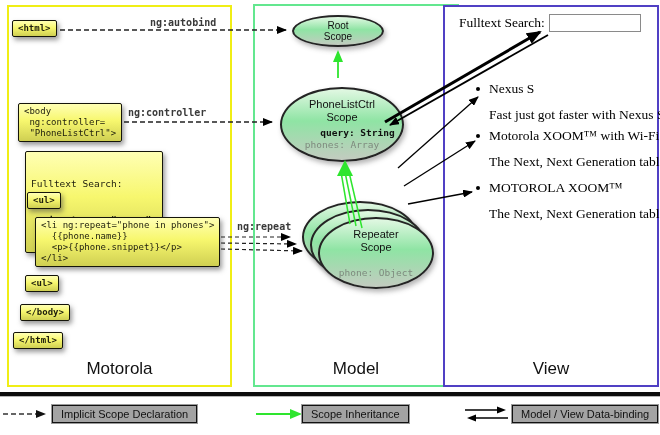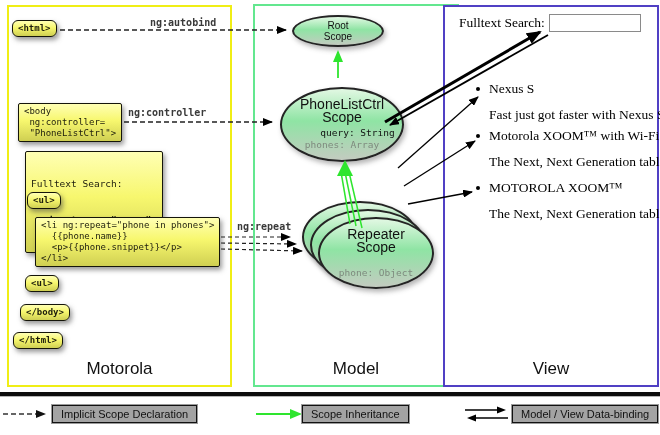--- a/index.html
+++ b/index.html
@@ -12,34 +12,34 @@
   .col-view{left:443px;top:5px;width:212px;height:378px;border:2px solid #5040c4;}
   .col-title{position:absolute;bottom:6px;left:0;right:0;text-align:center;
              font-size:17px;color:#111;}
   
   .codebox{position:absolute;z-index:2;
            background:linear-gradient(180deg,#ffffb4 0%,#f7f76e 45%,#cfcf52 100%);
            border:1px solid #15150a;border-radius:2px;
            box-shadow:2px 3px 5px rgba(70,70,70,.55);
            font-family:"DejaVu Sans Mono",monospace;color:#1d1d0d;
            white-space:pre;padding:2px 5px;font-size:9px;line-height:11px;}
-  .codebox.bold{font-weight:bold;border-radius:6px;}
+  .codebox.bold{font-weight:bold;}
   .codebox .code-line{display:block;white-space:pre;}
   .codebox .code-line.bold{font-weight:bold;}
   .ng-label{position:absolute;z-index:3;font-family:"DejaVu Sans Mono",monospace;
             font-weight:bold;font-size:10px;color:#3a3a3a;white-space:nowrap;}
   
   .ellipse{position:absolute;z-index:2;border:2px solid #242424;border-radius:50%;
            background:linear-gradient(180deg,#e2f8e3 0%,#8fe4a4 45%,#c3cbc0 100%);
            box-shadow:2px 3px 5px rgba(90,90,90,.45);
            display:flex;flex-direction:column;align-items:center;justify-content:center;
            text-align:center;color:#111;}
-  .ellipse .etitle{white-space:pre;font-size:14px;line-height:13px;}
+  .ellipse .etitle{white-space:pre;font-size:11px;line-height:13px;}
   .eprop{font-family:"DejaVu Sans Mono",monospace;font-size:9.5px;line-height:12px;}
-  .eprop.bold{font-weight:normal;margin-left:31px;}
+  .eprop.bold{font-weight:bold;margin-left:31px;}
   .eprop.gray{color:#7e8a7e;}
   
   .serif{font-family:"Liberation Serif",serif;color:#000;}
   .view-search-label{position:absolute;left:459px;top:15px;font-size:13.5px;}
   .view-search-input{position:absolute;left:549px;top:14px;width:86px;height:16px;
                      border:1px solid #8a8a8a;background:#fff;font-size:12px;padding:0 2px;}
   .view-item-title{position:absolute;font-size:13.5px;white-space:nowrap;}
   .view-item-desc{position:absolute;font-size:13.5px;white-space:nowrap;}
   .bullet{position:absolute;width:4px;height:4px;border-radius:50%;background:#000;}
   

